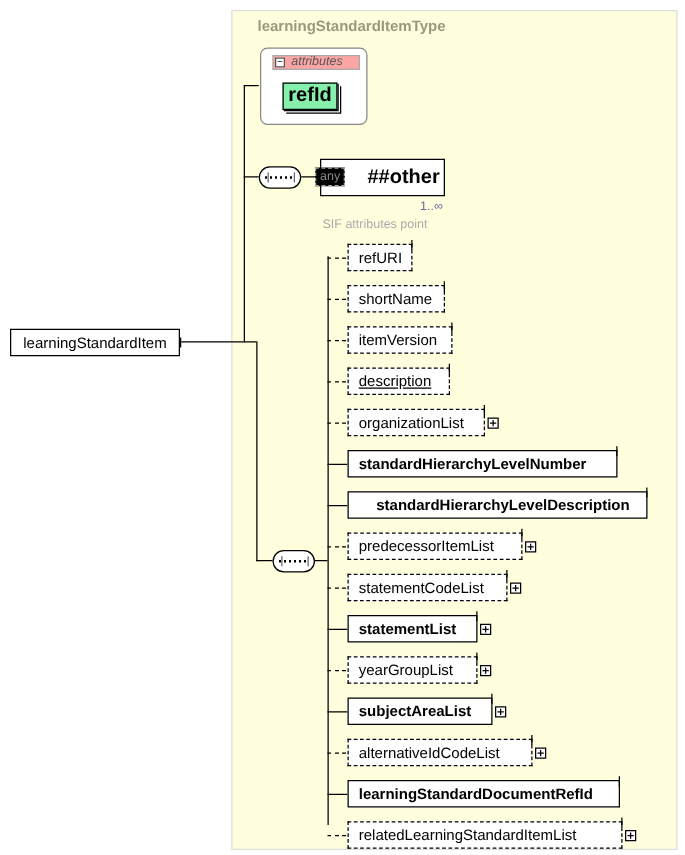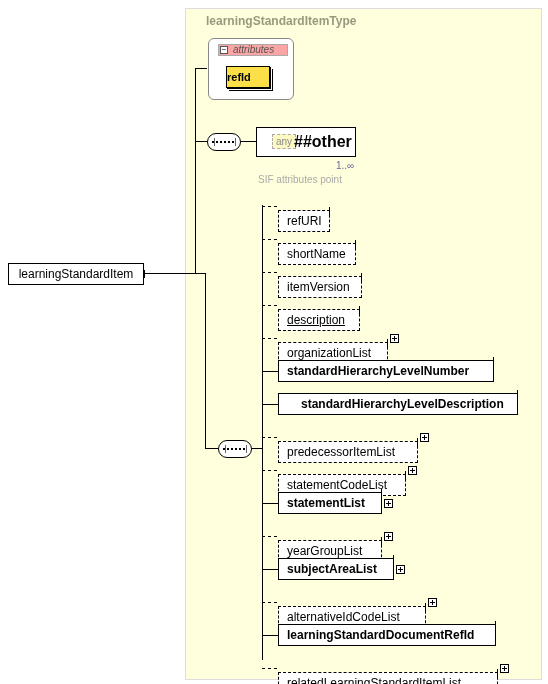--- a/index.html
+++ b/index.html
@@ -77,26 +77,26 @@
     font-size: 8px;
     line-height: 6px;
     text-align: center;
   }
   .refid-box {
     position: absolute;
     left: 226px;
     top: 66px;
     width: 44px;
     height: 22px;
-    background: #fde047;
+    background: #86efac;
     border: 1px solid #000;
     box-shadow: 1px 1px 0 #000, 2px 2px 0 #fff, 3px 3px 0 #000;
-    font-size: 11px;
+    font-size: 16px;
     line-height: 20px;
-    text-align: left;
+    text-align: center;
     font-weight: bold;
   }
   .seq-box {
     position: absolute;
     width: 34px;
     height: 18px;
     background: #fff;
     border: 1px solid #000;
     border-radius: 9px / 9px;
   }
@@ -125,27 +125,27 @@
     position: absolute;
     left: 256px;
     top: 127px;
     width: 100px;
     height: 30px;
     background: #fff;
     border: 1px solid #000;
   }
   .any-label {
     position: absolute;
-    left: 272px;
+    left: 252px;
     top: 134px;
     font-size: 10px;
     color: #888;
     border: 1px dashed #aaa;
     padding: 1px 3px;
-    background: #fef9c3;
+    background: #000000;
   }
   .any-val {
     position: absolute;
     left: 294px;
     top: 133px;
     font-size: 16px;
     font-weight: bold;
   }
   .occur {
     position: absolute;
@@ -164,21 +164,21 @@
   .elem {
     position: absolute;
     background: #fff;
     border: 1px solid #000;
     font-size: 12px;
     height: 22px;
     line-height: 20px;
     padding: 0 8px;
     white-space: nowrap;
   }
-  .elem.opt { border: 1px dashed #000; margin-top: 15px; }
+  .elem.opt { border: 1px dashed #000; }
   .elem.bold { font-weight: bold; }
   .expander {
     position: absolute;
     width: 9px;
     height: 9px;
     border: 1px solid #000;
     background: #fff;
   }
   .expander::before {
     content: "";

